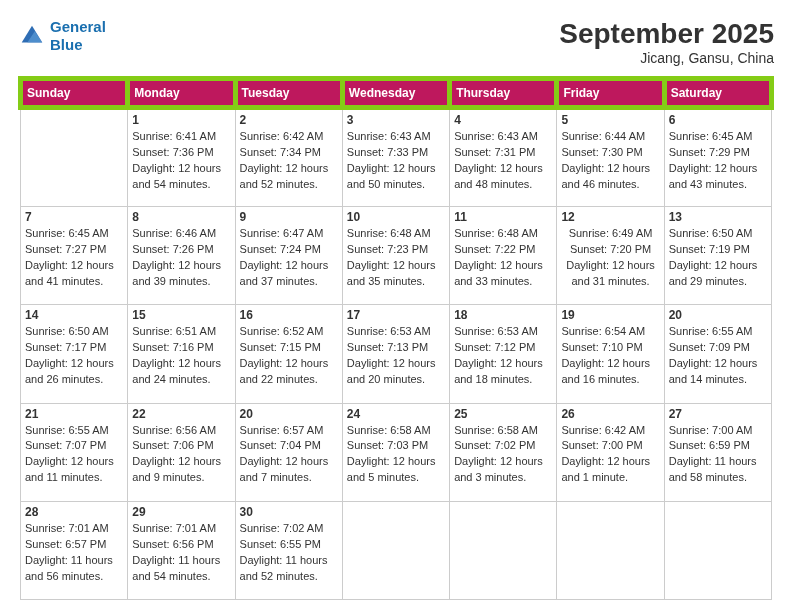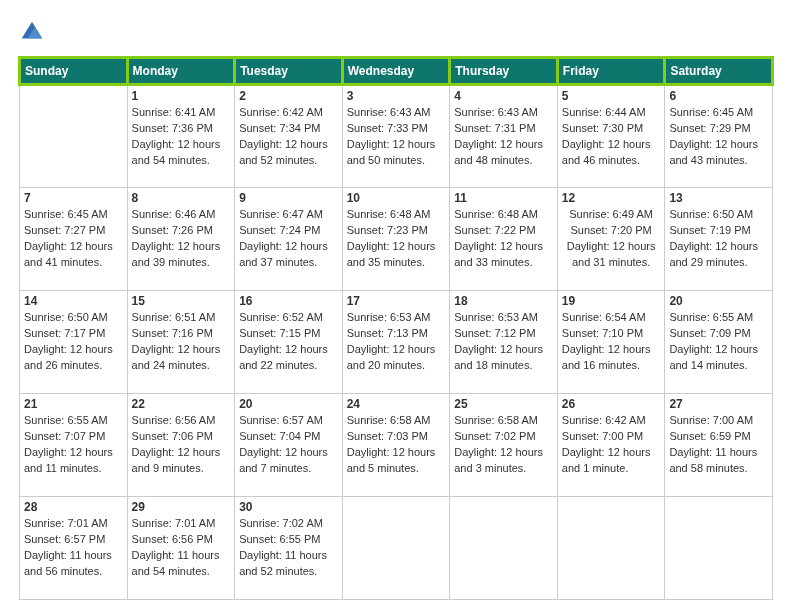--- a/index.html
+++ b/index.html
@@ -55,26 +55,26 @@
       color: #333;
     }
     .calendar {
       flex: 1;
       border: 1px solid #ccc;
       border-collapse: collapse;
       width: 100%;
       table-layout: fixed;
     }
     .calendar th {
-      background: #0f766e;
+      background: #be185d;
       color: #fff;
       font-size: 12px;
       font-weight: bold;
       padding: 5px 4px;
-      border: 3px solid #84cc16;
+      border: 5px solid #84cc16;
       text-align: left;
     }
     .calendar td {
       border: 1px solid #ccc;
       vertical-align: top;
       padding: 3px 4px;
       font-size: 9.5px;
       color: #333;
       height: 88px;
     }
@@ -101,22 +101,28 @@
 </head>
 <body>
 
 <div class="page">
   <div class="header">
     <div class="logo">
       <svg class="logo-icon" viewBox="0 0 30 30">
         <polygon points="15,4 26,22 4,22" fill="#2e6db4"></polygon>
         <polygon points="18,10 26,22 10,22" fill="#5b9bd5" opacity="0.7"></polygon>
       </svg>
+      <div class="logo-text">
+        <div><span>General</span></div>
+        <div><span>Blue</span></div>
+      </div>
     </div>
     <div class="title-block">
+      <h1>September 2025</h1>
+      <h2>Jicang, Gansu, China</h2>
     </div>
   </div>
 
   <table class="calendar">
     <thead>
       <tr>
 
       <th>Sunday</th>
           <th>Monday</th>
           <th>Tuesday</th>

